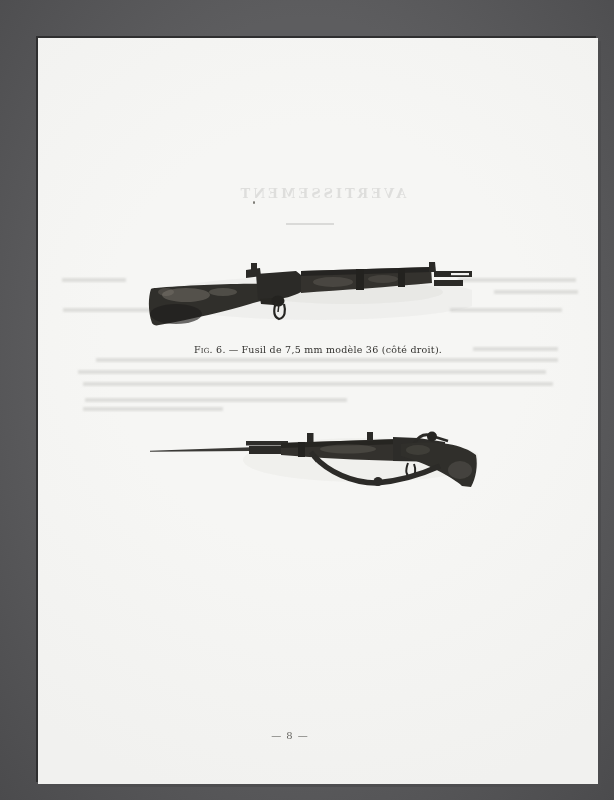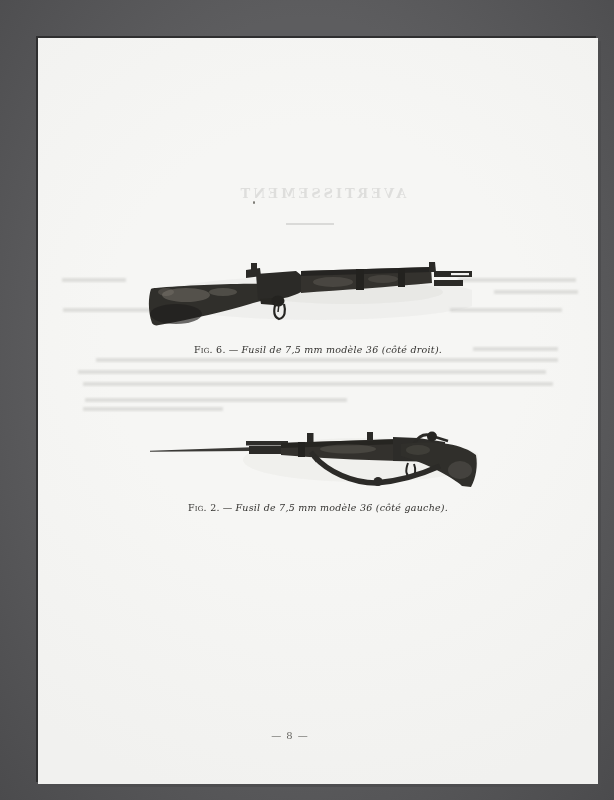--- a/index.html
+++ b/index.html
@@ -32,21 +32,21 @@
     position:absolute;left:215px;top:163px;width:2px;height:3px;background:#77766f;border-radius:50%;
   }
   .figure{position:absolute;}
   .figure svg{display:block;}
   .caption{
     position:absolute;left:0;width:560px;text-align:center;
     font-size:9.5px;color:#33322f;letter-spacing:.25px;white-space:nowrap;
   }
   .caption .fig-label{font-variant:small-caps;}
   .caption .fig-sep{padding:0 3px;}
-  .caption .fig-text{font-style:italic;}
+  .caption .fig-text{}
   .page-number{
     position:absolute;top:692px;left:252px;transform:translateX(-50%);
     font-size:10px;color:#676662;letter-spacing:1px;white-space:nowrap;
   }
 </style>
 </head>
 <body>
 
 <div class="frame">
   <div class="page">
@@ -135,20 +135,17 @@
 
         <path d="M253,26 C268,30 284,37 298,45 C305,49 311,53 314,56 L323,57 C328,48 330,36 328,25 C322,20 312,16 300,14 C285,12 268,12 253,14 Z" fill="#302f2b"></path>
         <ellipse cx="312" cy="40" rx="12" ry="9" fill="#6b6862" opacity="0.35"></ellipse>
         <ellipse cx="270" cy="20" rx="12" ry="5" fill="#57554e" opacity="0.4"></ellipse>
 
         <path d="M163,22 L170,31" stroke="#2c2b28" stroke-width="5" fill="none"></path>
         <path d="M166,26 C180,42 205,53 228,53 C252,51 272,45 292,36" stroke="#2c2b28" stroke-width="5.5" fill="none"></path>
         <circle cx="230" cy="51.5" r="4.5" fill="#2c2b28"></circle>
       </svg>
     </div>
-    <div class="caption" style="top:464px;">
-      <span class="fig-label">Fig. 2.</span><span class="fig-sep">—</span><span class="fig-text">Fusil de 7,5 mm modèle 36 (côté gauche).</span>
-    </div>
 
     <div class="page-number">— 8 —</div>
 
   </div>
 </div>
 
 </body></html>

